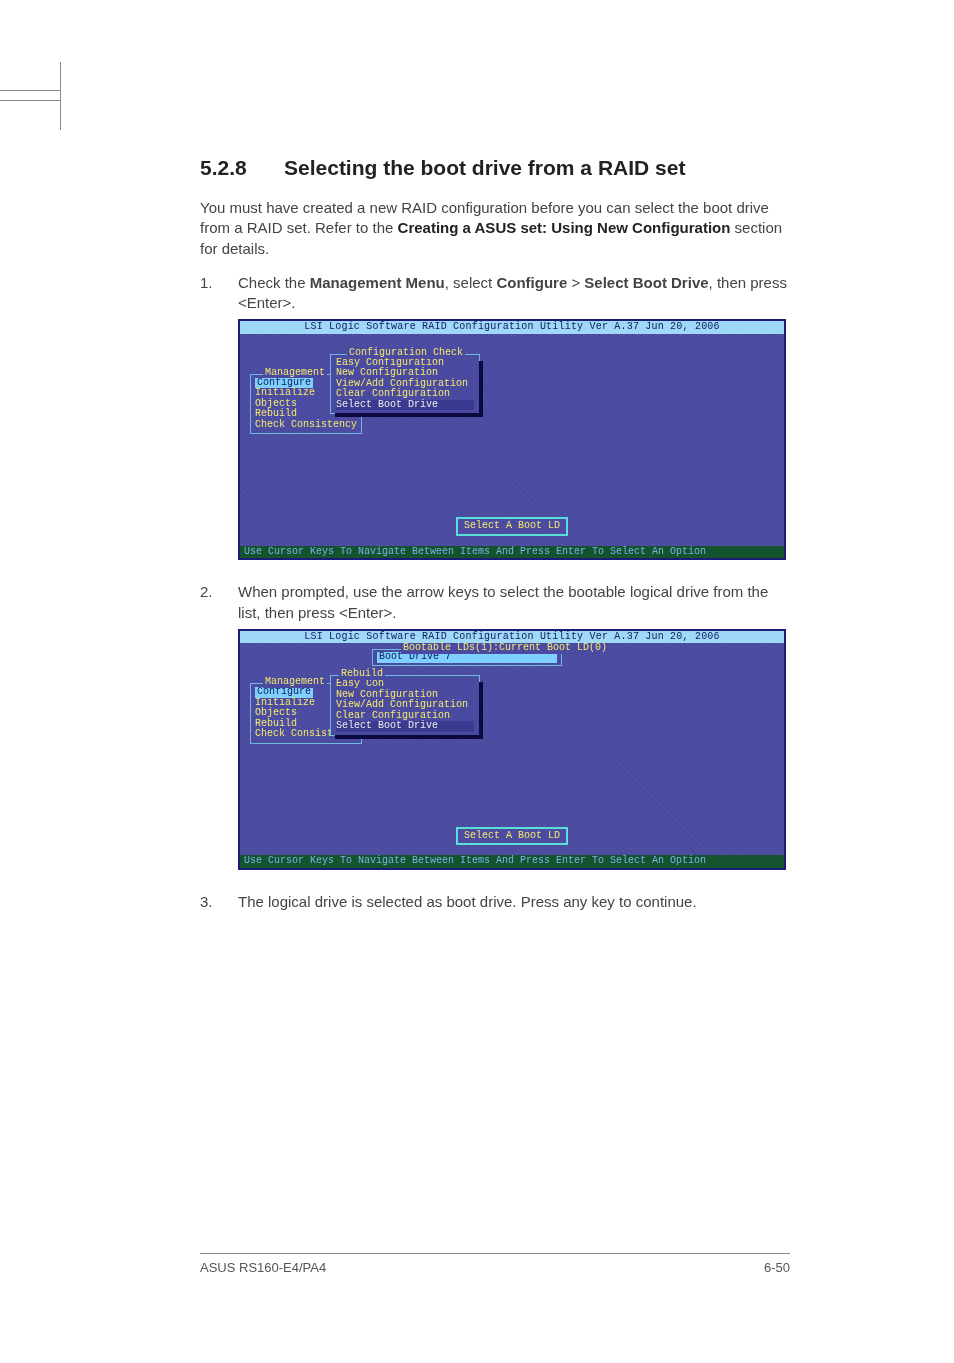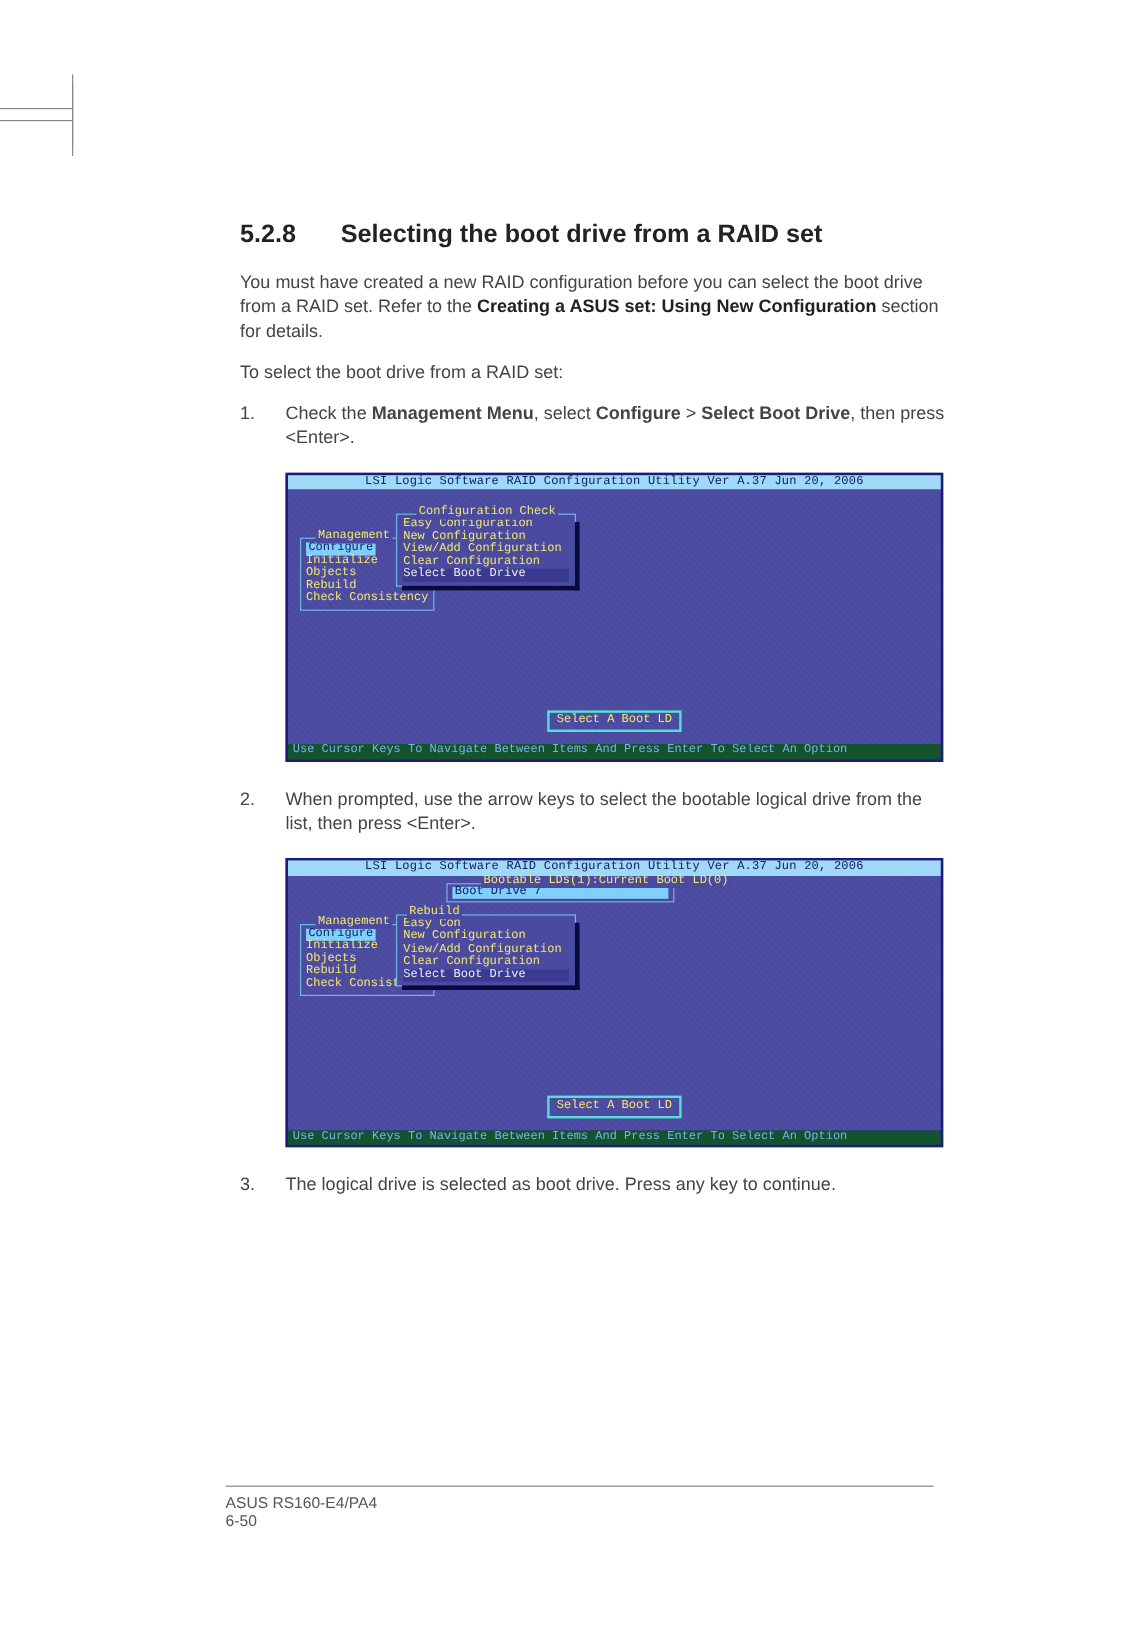--- a/index.html
+++ b/index.html
@@ -21,21 +21,21 @@
   .crop-marks-bottom {
     position: absolute;
     bottom: 30px;
     left: 0;
   }
   .crop-marks-bottom .crop-h { top: 50px; }
   .crop-marks-bottom .crop-v { top: 20px; }
   .content {
     position: absolute;
     left: 200px;
-    top: 184px;
+    top: 156px;
     width: 590px;
   }
   h2.section-heading {
     font-size: 21px;
     font-weight: bold;
     color: #222;
     margin-bottom: 18px;
   }
   h2.section-heading .num { display:inline-block; width: 84px; }
   p.body {
@@ -59,21 +59,21 @@
   }
   ol.steps > li .step-num {
     width: 38px;
     flex-shrink: 0;
   }
   ol.steps > li .step-body {
     flex: 1;
   }
   .bios-wrap {
     margin-left: 38px;
-    margin-top: 18px;
+    margin-top: 6px;
     margin-bottom: 22px;
   }
   .bios {
     width: 548px;
     background: #1b1b7a;
     font-family: 'Courier New', monospace;
     font-size: 10px;
     line-height: 1.05;
     color: #8cc6ff;
     position: relative;
@@ -185,30 +185,29 @@
   }
   .ld-item.sel {
     background: #7fd0ff;
     color: #102060;
     display: block;
     padding: 0 2px;
   }
   
   .page-footer {
     position: absolute;
-    left: 188px;
+    left: 200px;
     bottom: 88px;
     width: 590px;
     border-top: 1px solid #888;
     padding-top: 6px;
     font-size: 13px;
     color: #555;
     display: flex;
     justify-content: space-between;
-    flex-direction: column;
   }
 </style>
 </head>
 <body>
 
 <div class="crop-marks">
   <div class="crop-h"></div>
     <div class="crop-v"></div>
 </div>
 <div class="crop-marks crop-marks-bottom">
@@ -219,21 +218,20 @@
 <div class="content">
 
   <h2 class="section-heading">
     <span class="num">5.2.8</span><span>Selecting the boot drive from a RAID set</span>
   </h2>
 
   <p class="body">
     <span>You must have created a new RAID configuration before you can select the boot drive from a RAID set. Refer to the </span><b>Creating a ASUS set: Using New Configuration</b><span> section for details.</span>
   </p>
 
-  <p class="body">To select the boot drive from a RAID set:</p>
 
   <ol class="steps">
     <li>
       <span class="step-num">1.</span>
       <span class="step-body">
         <span>Check the </span><b>Management Menu</b><span>, select </span><b>Configure</b><span> &gt; </span><b>Select Boot Drive</b><span>, then press &lt;Enter&gt;.</span>
       </span>
     </li>
   </ol>
 

